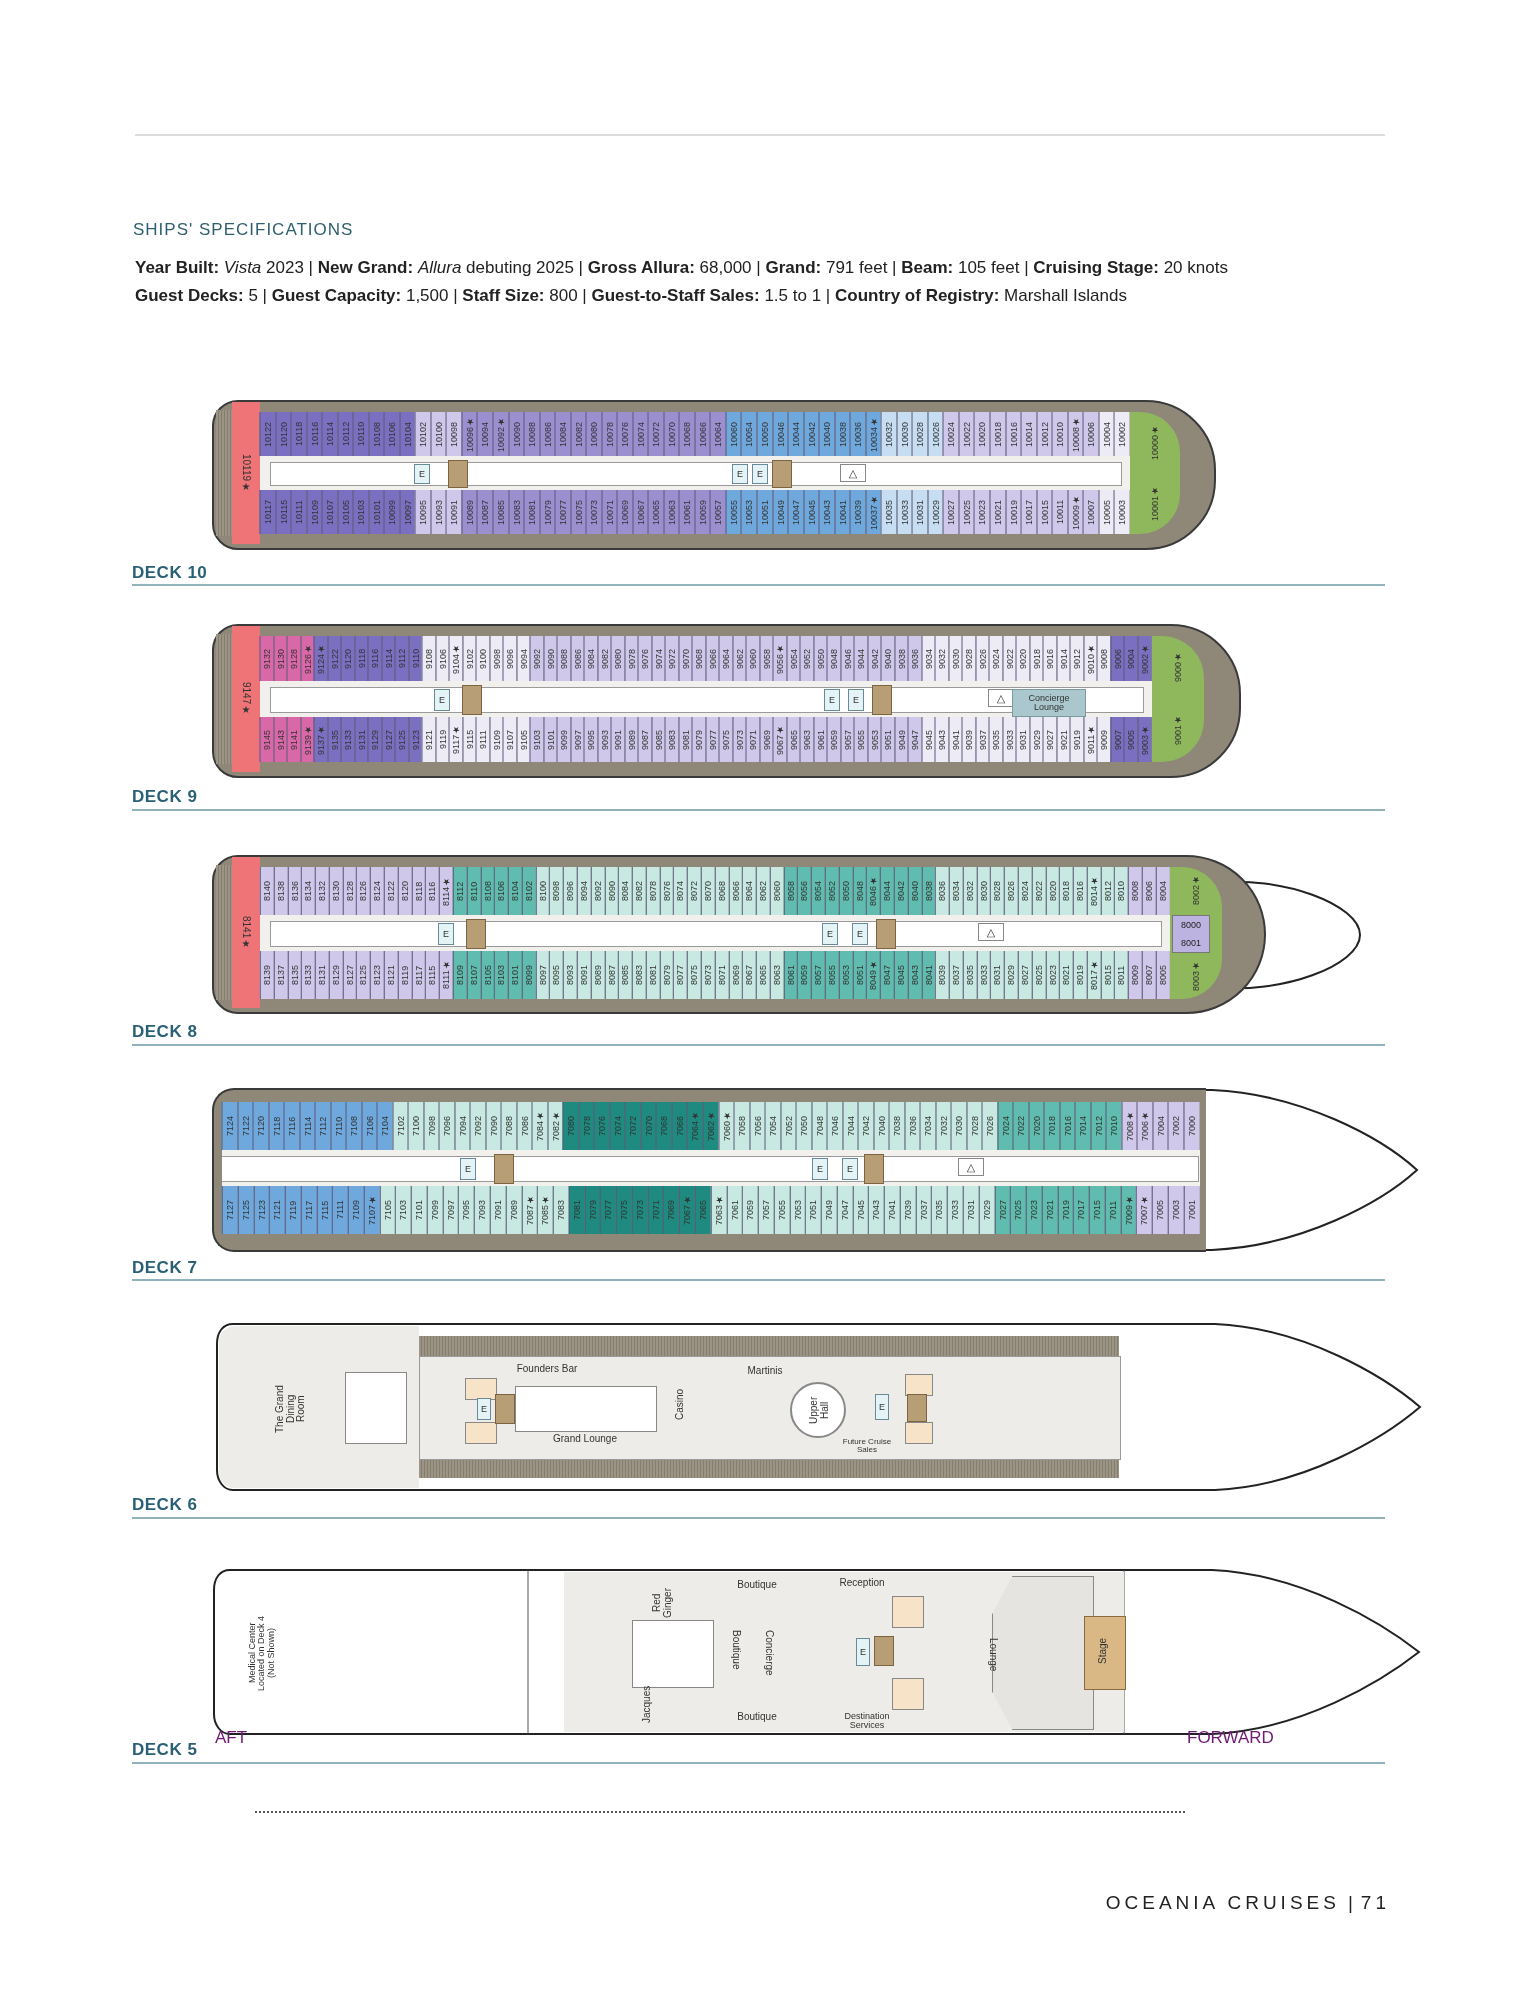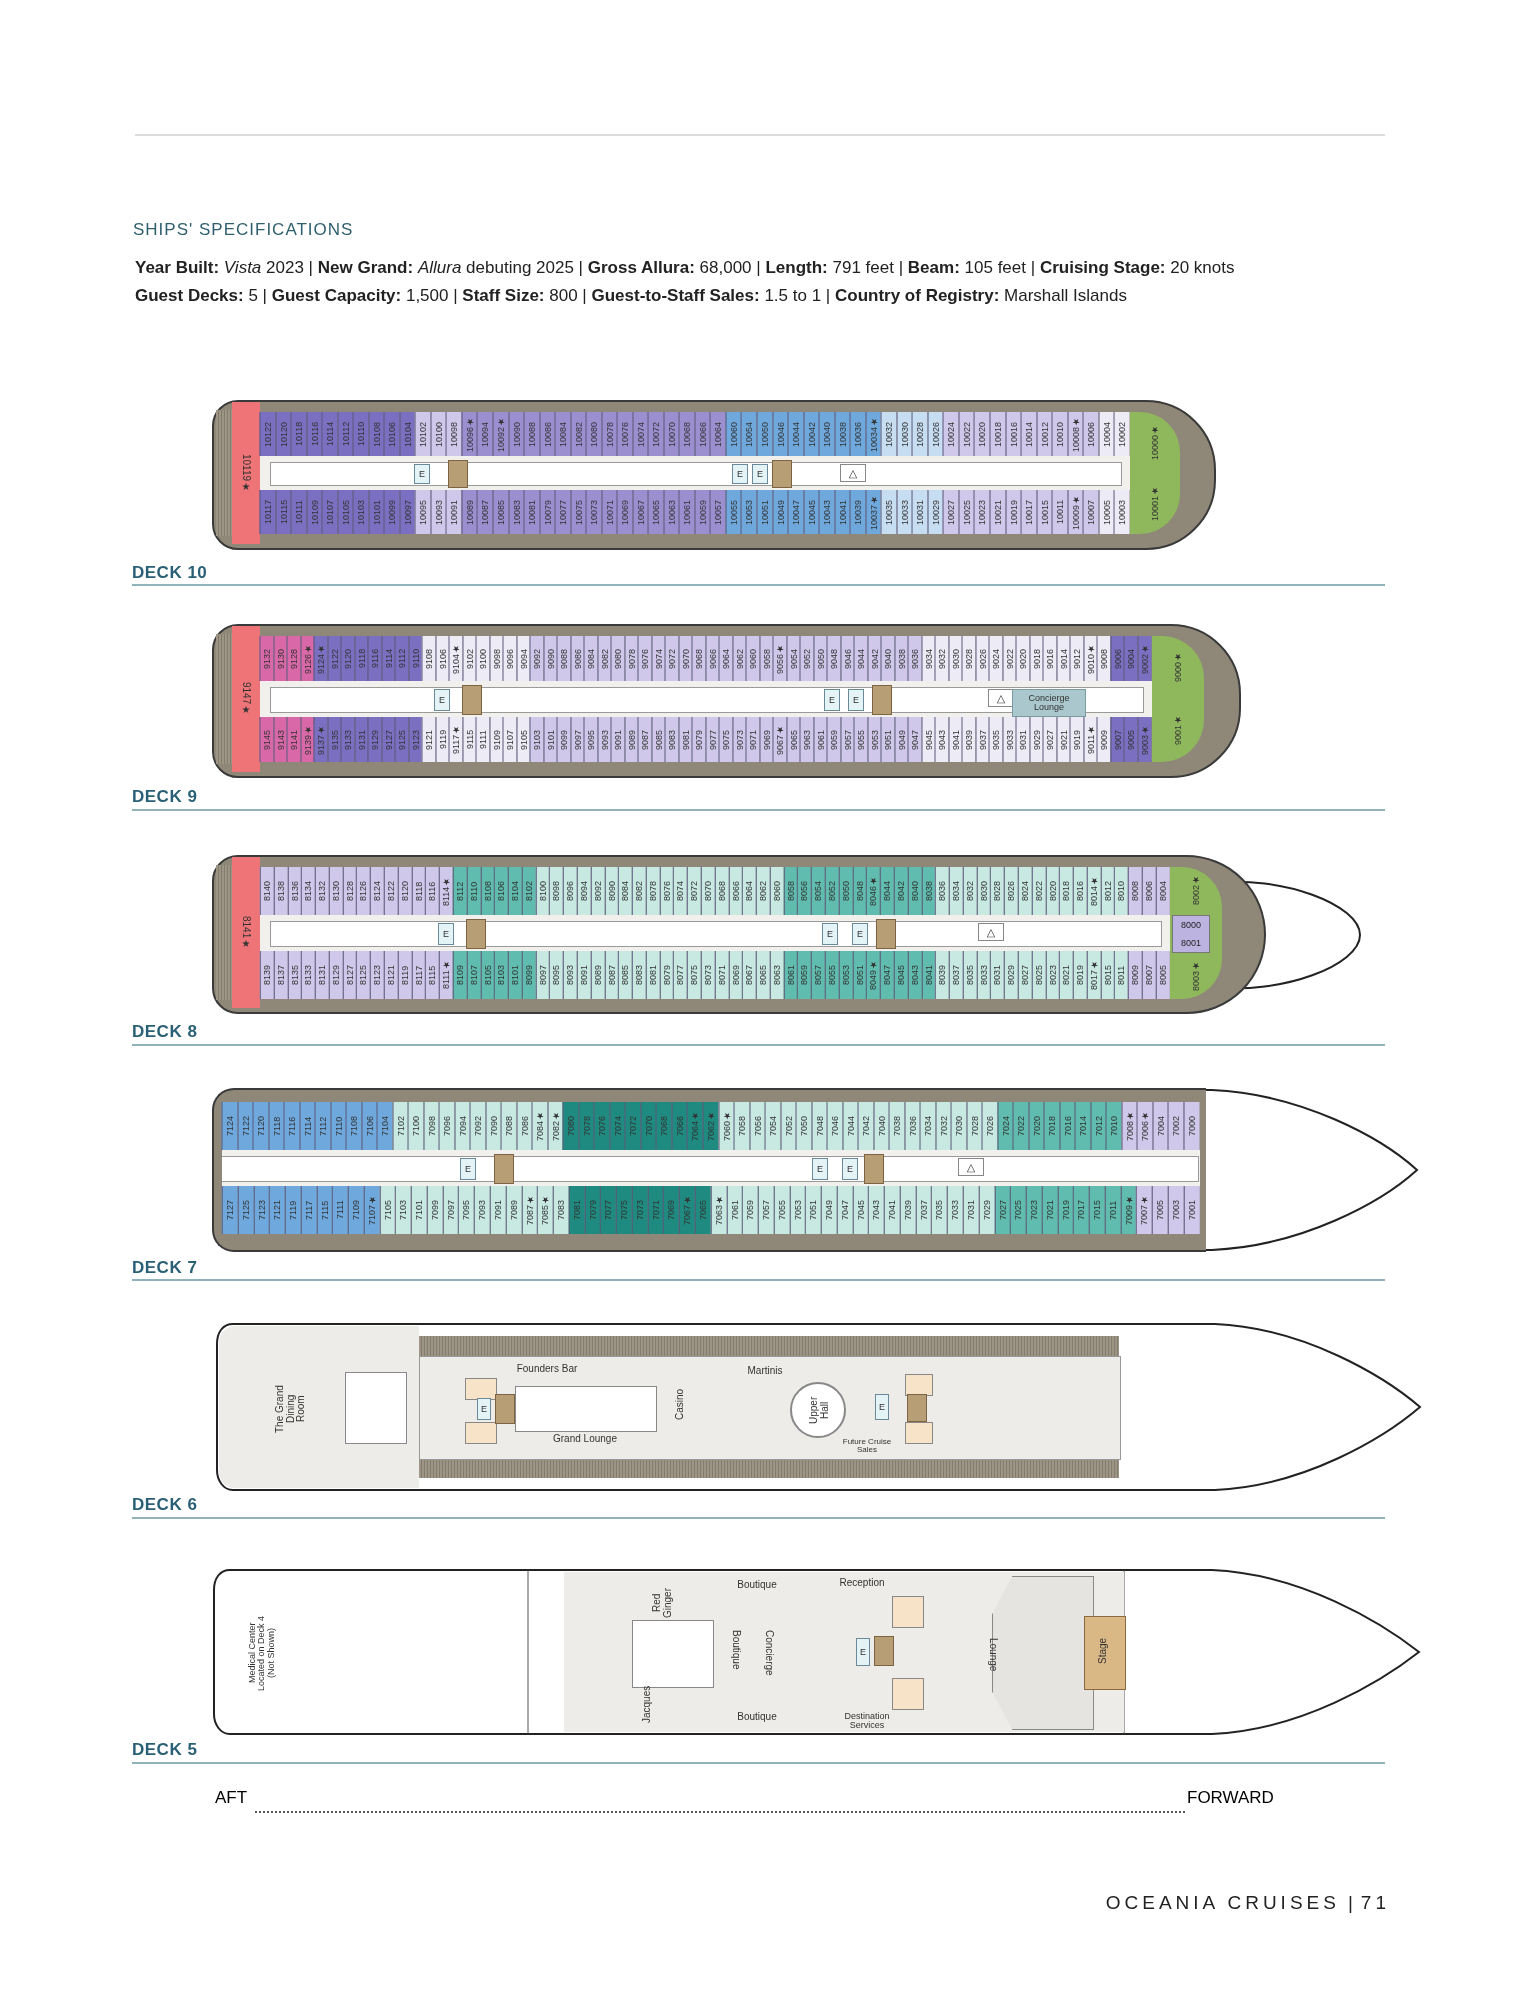--- a/index.html
+++ b/index.html
@@ -20,36 +20,36 @@
   .corr{position:absolute;background:#f2f0ec;}
   .corr-inner{position:absolute;background:#fff;border:1px solid #9a9a9a;}
   .suite-aft{position:absolute;background:#ef7478;display:flex;align-items:center;justify-content:center;}
   .suite-aft span{writing-mode:vertical-rl;font-size:10px;color:#333;}
   .suite-fwd{position:absolute;background:#8fb85c;}
   .elev{position:absolute;border:1px solid #6a8a99;background:#e4f3f6;font-size:9px;color:#333;display:flex;flex-direction:column;align-items:center;justify-content:center;}
   .stair{position:absolute;background:#b89e74;border:1px solid #7c6442;}
   .icon-box{position:absolute;background:#fff;border:1px solid #888;font-size:11px;display:flex;align-items:center;justify-content:center;color:#333;}
   .bow-out{position:absolute;}
   .venue{position:absolute;font-size:10px;color:#333;text-align:center;line-height:1.05;}
-  .aftfwd{top:1788px;font-size:17px;color:#000000;}
+  .aftfwd{top:1728px;font-size:17px;color:#701a75;}
   .dots{position:absolute;top:1811px;left:255px;width:930px;border-top:2px dotted #555;}
   .footer{right:150px;top:1892px;font-size:19px;letter-spacing:4px;color:#222;}
   .footer .pipe{letter-spacing:0;margin:0 8px;}
 </style>
 </head>
 <body>
 
 <div class="abs top-rule"></div>
 <div class="abs sec-title">SHIPS' SPECIFICATIONS</div>
 
 <div class="abs spec" style="top:258px;">
   <b>Year Built:</b> <i>Vista</i> <span>2023</span> |
   <b>New Grand:</b> <i>Allura</i> <span>debuting 2025</span> |
   <b>Gross Allura:</b> <span>68,000</span> |
-  <b>Length:</b> <span>791 feet</span> |
+  <b>Grand:</b> <span>791 feet</span> |
   <b>Beam:</b> <span>105 feet</span> |
   <b>Cruising Stage:</b> <span>20 knots</span>
 </div>
 <div class="abs spec" style="top:286px;">
   <b>Guest Decks:</b> <span>5</span> |
   <b>Guest Capacity:</b> <span>1,500</span> |
   <b>Staff Size:</b> <span>800</span> |
   <b>Guest-to-Staff Sales:</b> <span>1.5 to 1</span> |
   <b>Country of Registry:</b> <span>Marshall Islands</span>
 </div>

